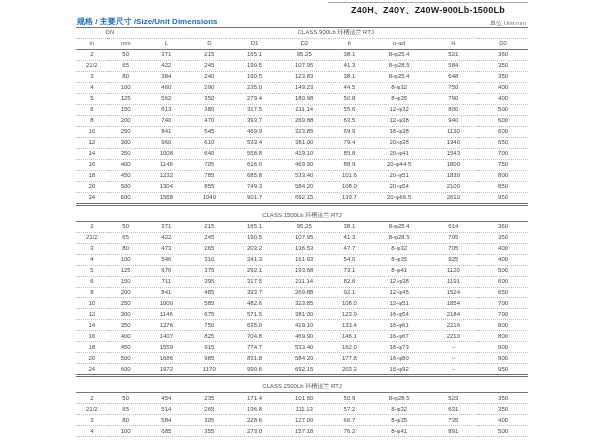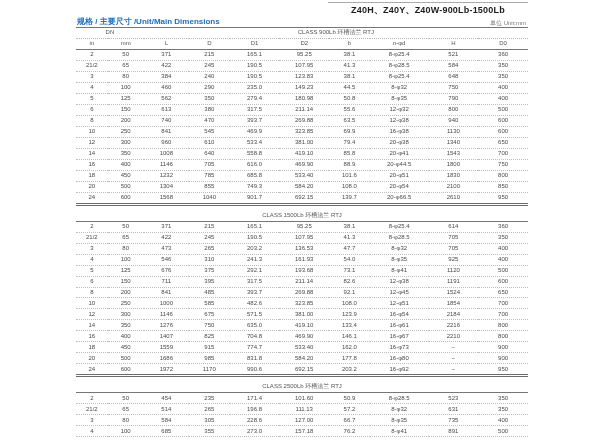--- a/index.html
+++ b/index.html
@@ -35,21 +35,21 @@
   .dim-table thead th.group { border-bottom:1px dotted #b9b9b9; color:#555; }
   .dim-table thead th.colname { border-bottom:1px solid #767676; color:#555; }
   .dim-table thead th.section-title { border-bottom:1px solid #767676; color:#555; padding:2px 0; }
   .dim-table tbody tr + tr td { border-top:1px dotted #bdbdbd; }
 </style>
 </head>
 <body>
 
 <div class="page">
   <div class="title">Z40H、Z40Y、Z40W-900Lb-1500Lb</div>
-  <div class="subtitle">规格 / 主要尺寸 /Unit/Main Dimensions</div>
+  <div class="subtitle">规格 / 主要尺寸 /Size/Unit Dimensions</div>
   <div class="unit">单位 Unit:mm</div>
   <div class="table-wrap" id="table-container">
       <table class="dim-table first">
         <colgroup>
           <col style="width: 7%;">
           <col style="width: 8%;">
           <col style="width: 10%;">
           <col style="width: 9%;">
           <col style="width: 11%;">
           <col style="width: 11%;">

